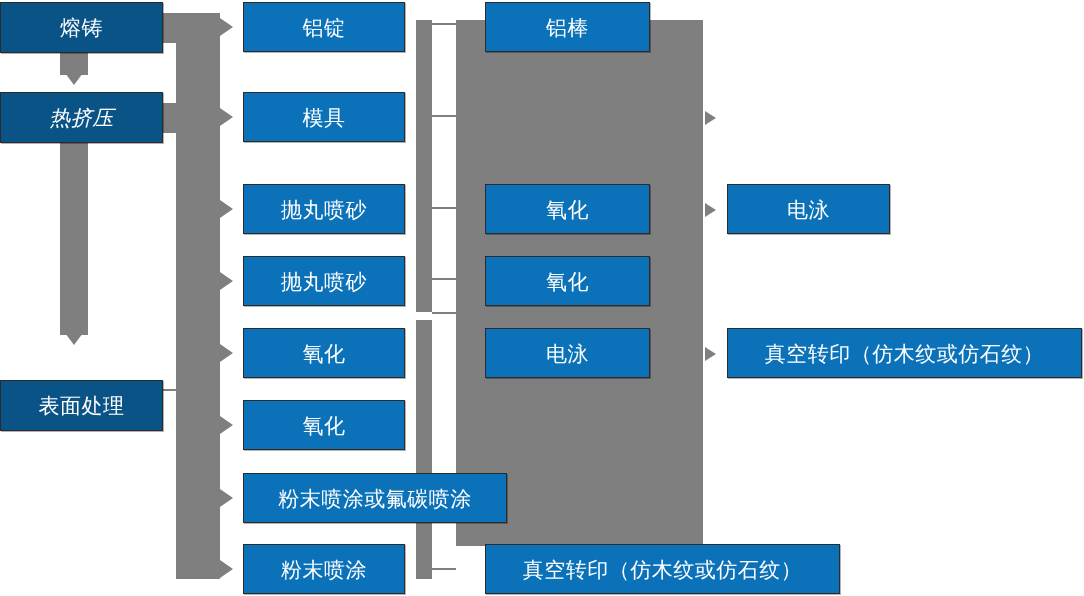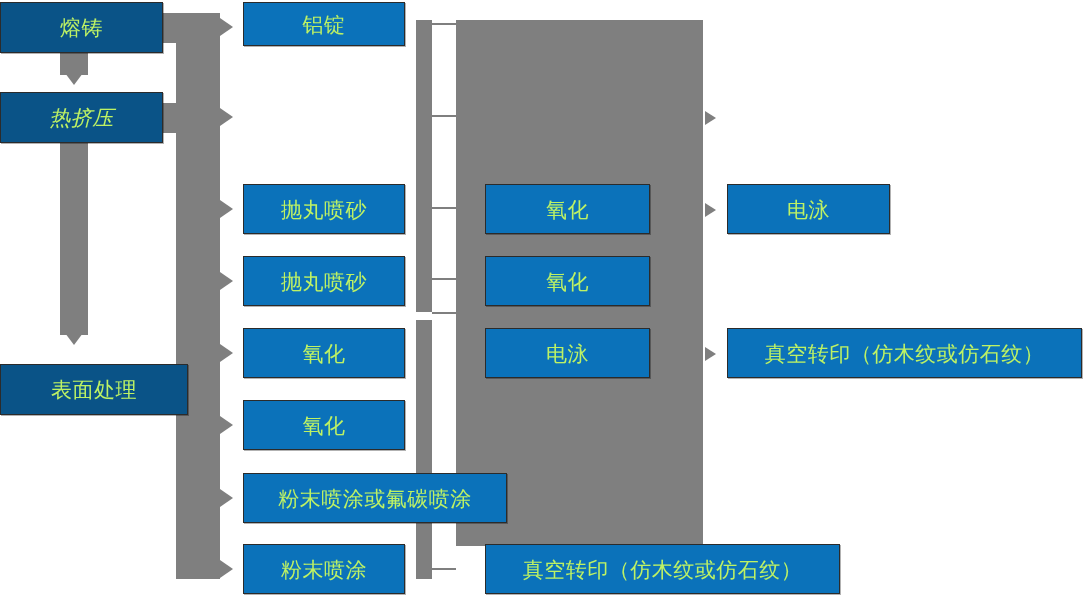--- a/index.html
+++ b/index.html
@@ -51,21 +51,21 @@
     background: #7f7f7f;
     height: 2px;
   }
   
   .box {
     position: absolute;
     box-sizing: border-box;
     display: flex;
     align-items: center;
     justify-content: center;
-    color: #bef264;
+    color: #ffffff;
     border: 1px solid #2b2b2b;
     box-shadow: 1px 1px 0 rgba(0,0,0,0.30);
     font-size: 21px;
     line-height: 1;
     white-space: nowrap;
     letter-spacing: 0.5px;
   }
   .box.dark  { background: #0a5387; }
   .box.light { background: #0b72ba; }
 </style>
@@ -112,46 +112,52 @@
   <div class="small-arrow-r" style="left:705px; top:111px;"></div>
   <div class="small-arrow-r" style="left:705px; top:203px;"></div>
   <div class="small-arrow-r" style="left:705px; top:347px;"></div>
 
   <div class="box dark" style="left:0px; top:2px; width:163px; height:51px;">
     <span>熔铸</span>
   </div>
   <div class="box dark" style="left:0px; top:92px; width:163px; height:51px;font-style:italic;">
     <span>热挤压</span>
   </div>
-  <div class="box dark" style="left:0px; top:364px; width:188px; height:51px;">
+  <div class="box dark" style="left:0px; top:380px; width:163px; height:51px;">
     <span>表面处理</span>
   </div>
 
-  <div class="box light" style="left:243px; top:2px; width:162px; height:44px;">
+  <div class="box light" style="left:243px; top:2px; width:162px; height:50px;">
     <span>铝锭</span>
+  </div>
+  <div class="box light" style="left:243px; top:92px; width:162px; height:50px;">
+    <span>模具</span>
   </div>
   <div class="box light" style="left:243px; top:184px; width:162px; height:50px;">
     <span>抛丸喷砂</span>
   </div>
   <div class="box light" style="left:243px; top:256px; width:162px; height:50px;">
     <span>抛丸喷砂</span>
   </div>
   <div class="box light" style="left:243px; top:328px; width:162px; height:50px;">
     <span>氧化</span>
   </div>
   <div class="box light" style="left:243px; top:400px; width:162px; height:50px;">
     <span>氧化</span>
   </div>
   <div class="box light" style="left:243px; top:544px; width:162px; height:50px;">
     <span>粉末喷涂</span>
   </div>
   <div class="box light" style="left:243px; top:473px; width:264px; height:50px;">
     <span>粉末喷涂或氟碳喷涂</span>
   </div>
 
+  <div class="box light" style="left:485px; top:2px; width:165px; height:50px;">
+    <span>铝棒</span>
+  </div>
   <div class="box light" style="left:485px; top:184px; width:165px; height:50px;">
     <span>氧化</span>
   </div>
   <div class="box light" style="left:485px; top:256px; width:165px; height:50px;">
     <span>氧化</span>
   </div>
   <div class="box light" style="left:485px; top:328px; width:165px; height:50px;">
     <span>电泳</span>
   </div>
   <div class="box light" style="left:485px; top:544px; width:355px; height:50px;">

